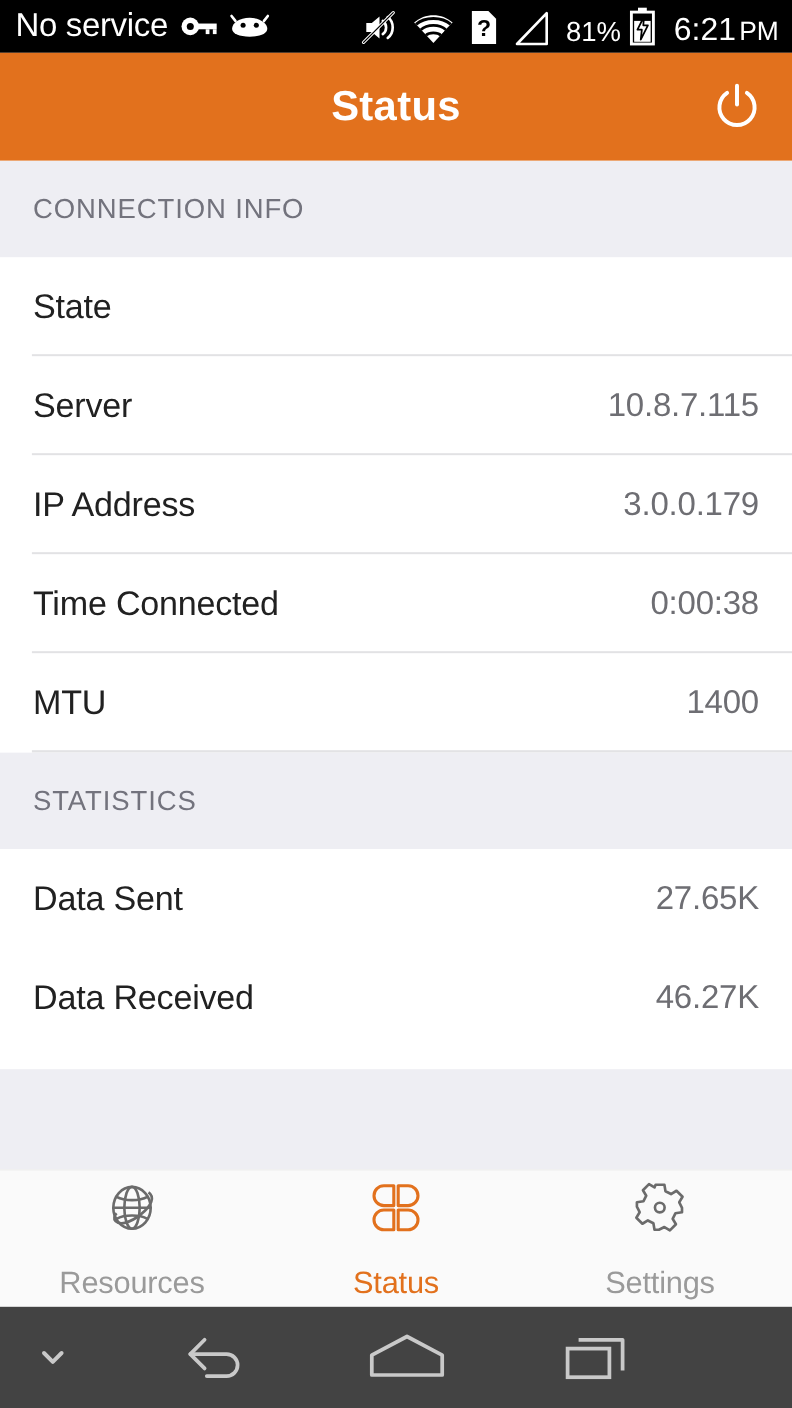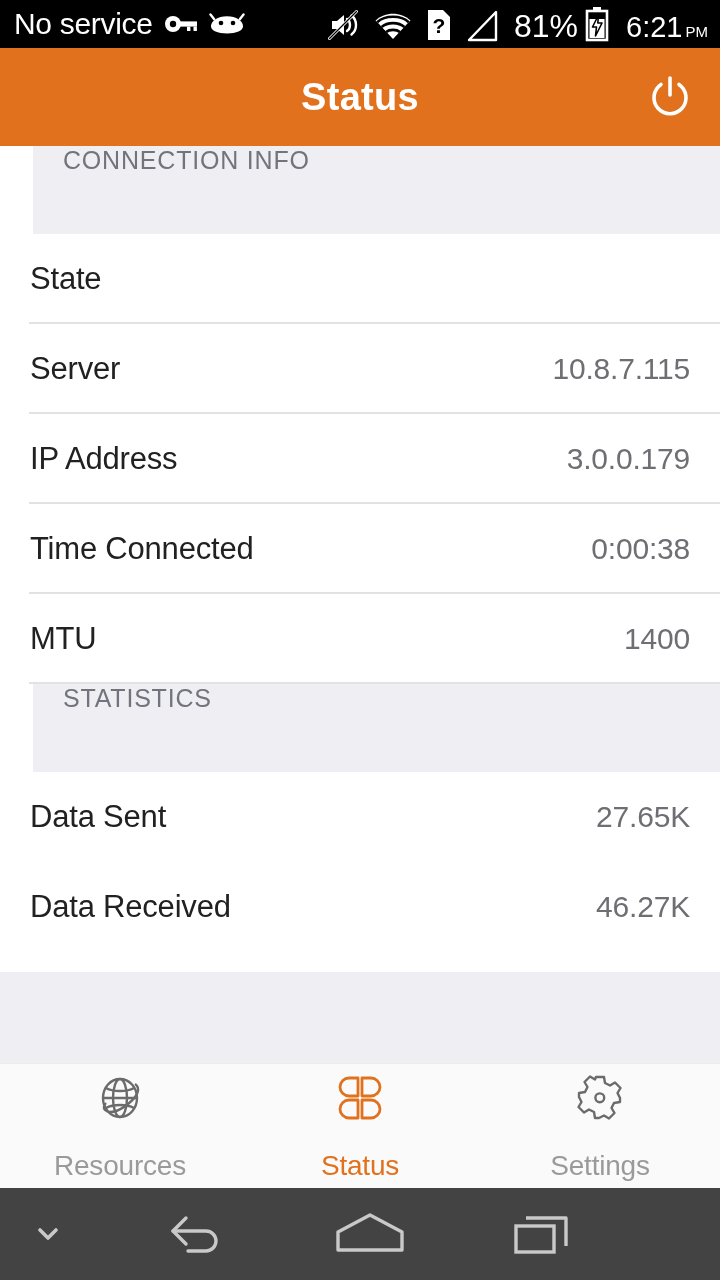--- a/index.html
+++ b/index.html
@@ -46,33 +46,33 @@
     margin-left: 11px;
   }
   .sb-spacer { flex: 1 1 auto; }
   .sb-right {
     display: flex;
     align-items: flex-end;
     gap: 14px;
   }
   .sb-icon { display: block; }
   .sb-battpct {
-    font-size: 32px;
+    font-size: 25px;
     line-height: 1;
     color: #ffffff;
     margin-right: -8px;
   }
   .sb-clock {
     font-size: 29px;
     line-height: 1;
     color: #ffffff;
     white-space: nowrap;
     margin-left: 2px;
   }
-  .sb-clock .ampm { font-size: 15px; margin-left: 3px; }
+  .sb-clock .ampm { font-size: 24px; margin-left: 3px; }
 
   
   .appbar {
     flex: 0 0 98px;
     height: 98px;
     background: #e2711d;
     display: flex;
     align-items: center;
     justify-content: center;
     position: relative;
@@ -101,22 +101,22 @@
     flex: 1 1 auto;
     background: #ffffff;
     overflow: hidden;
     display: flex;
     flex-direction: column;
   }
   .section-header {
     background: #eeeef3;
     height: 88px;
     display: flex;
+    align-items: center;
     padding-left: 30px;
-    margin-left: 33px;
   }
   .section-header-label {
     font-size: 25px;
     color: #73737d;
     letter-spacing: 0.8px;
   }
   .row {
     height: 90px;
     background: #ffffff;
     display: flex;

